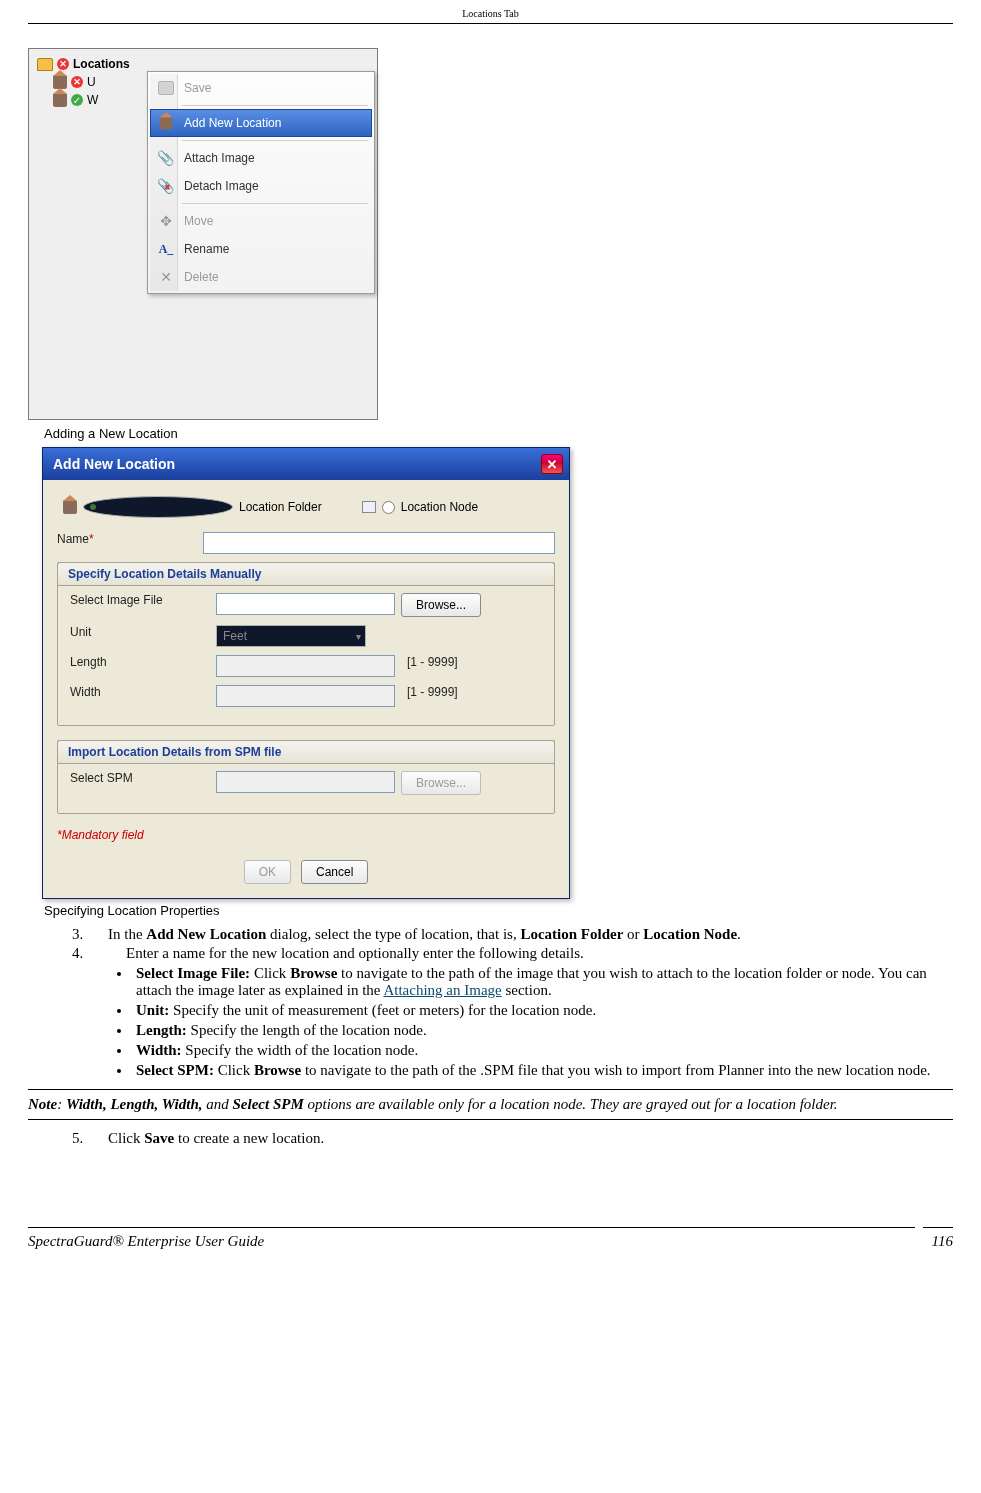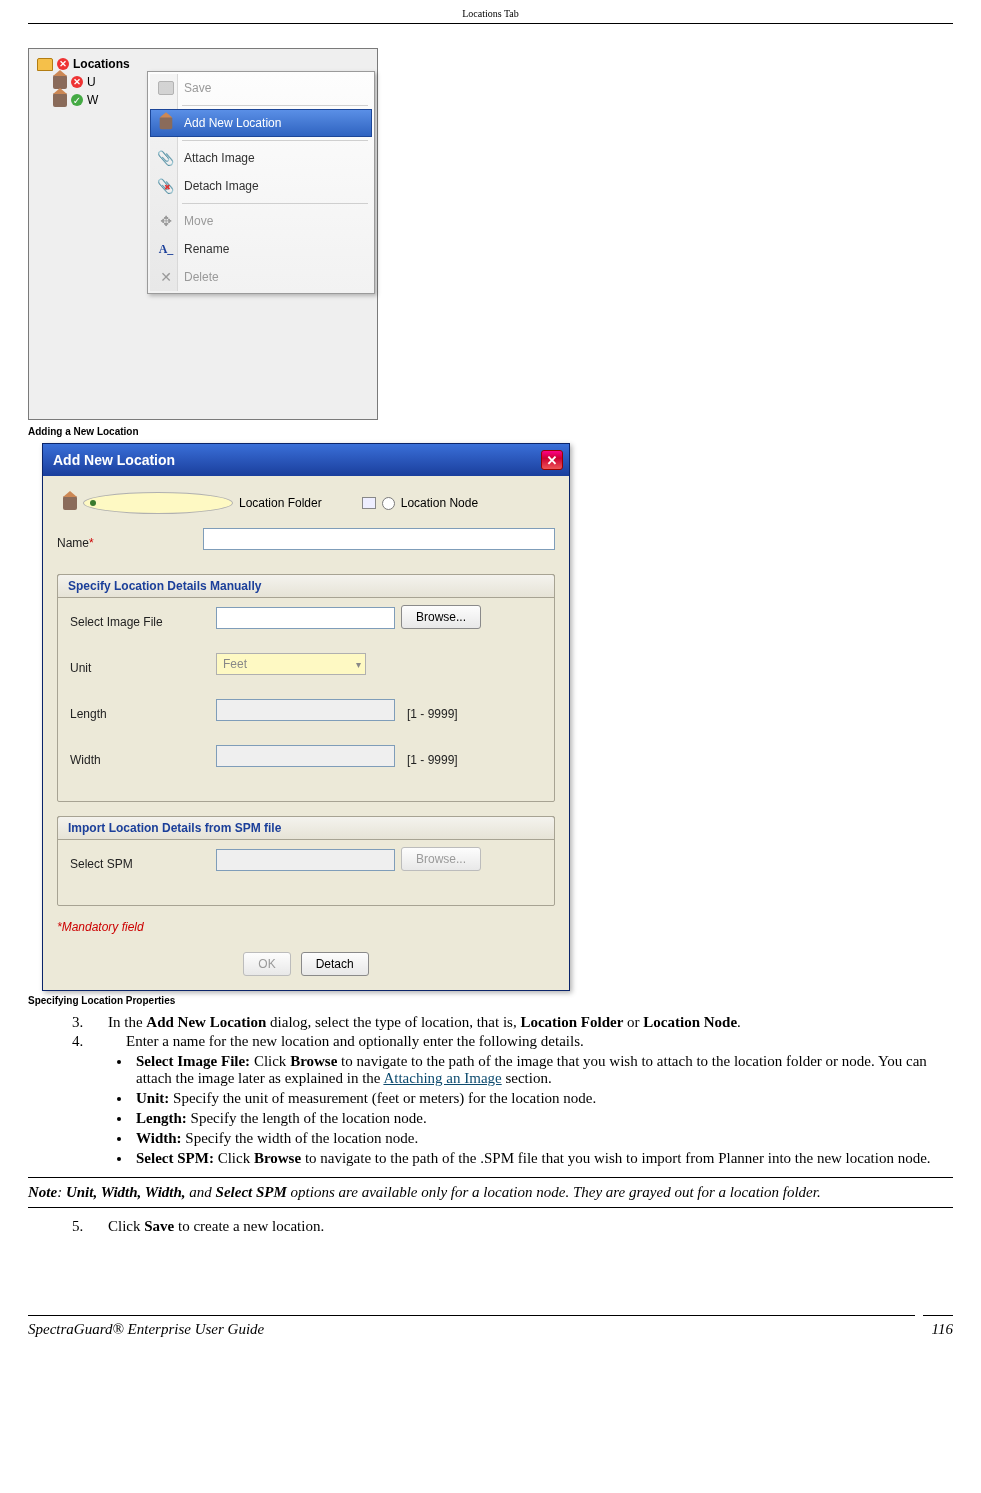--- a/index.html
+++ b/index.html
@@ -75,23 +75,23 @@
   .ic-clip-x::after{content:"✖";position:absolute;font-size:8px;color:#d33;left:6px;top:5px;}
   .ic-move{font-size:14px;color:#999;}
   .ic-rename{font-weight:bold;color:#1b3f9a;font-family:Georgia,serif;}
   .ic-del{font-size:14px;color:#999;}
   .ic-reset{width:14px;height:12px;border:1px solid #888;border-radius:2px;background:#fff;display:inline-block;}
 
   .shot1-spacer { height: 310px; }
 
   .caption {
     font-family: Verdana, Geneva, sans-serif;
-    font-size: 10px;
-    font-weight: bold;
-    margin: 4px 0 6px 28px;
+    font-size: 13px;
+    font-weight: normal;
+    margin: 4px 0 6px 44px;
   }
 
   
   .dlg {
     margin-left: 42px;
     width: 528px;
     border: 1px solid #0a246a;
     font-family: Tahoma, Geneva, sans-serif;
     font-size: 12px;
     background: #ece9d8;
@@ -105,27 +105,27 @@
     padding: 6px 6px 6px 10px;
     display:flex; justify-content:space-between; align-items:center;
   }
   .dlg-close { width:22px;height:20px;background:linear-gradient(#f08,#c03 40%,#e55);border:1px solid #900;border-radius:3px;display:flex;align-items:center;justify-content:center;color:#fff;font-weight:bold;font-size:13px;}
   .dlg-body { padding: 12px 14px 14px; background:#ece9d8;}
   .type-row { display:flex; gap:40px; padding: 4px 6px 14px;}
   .type-opt { display:flex; align-items:center; gap:6px;}
   .radio { width:13px;height:13px;border:1px solid #7a7a7a;border-radius:50%;background:#fff;display:inline-flex;align-items:center;justify-content:center;}
   .radio.sel::after{content:"";width:6px;height:6px;border-radius:50%;background:#3a7b2e;}
   .map-ico{width:14px;height:12px;border:1px solid #888;background:#eef;display:inline-block;}
-  .form-row { display:flex; align-items:flex-end; margin-bottom:24px; gap:6px;}
+  .form-row { display:flex; align-items:flex-start; margin-bottom:8px; gap:6px;}
   .form-row .flabel { width:140px; color:#222;}
   .req { color:#c00;}
   .txt { flex:1; height:22px; border:1px solid #7f9db9; background:#fff;}
   .fieldset { border:1px solid #a7a393; border-radius:2px; margin:8px 0 14px; padding:30px 12px 10px; position:relative;}
   .fieldset .legend { position:absolute; top:-1px; left:-1px; right:-1px; background:linear-gradient(#f4f3ee,#e6e3d6); border:1px solid #a7a393; border-radius:3px 3px 0 0; padding:4px 10px; font-weight:bold; color:#1b3f9a;}
-  .sel {width:150px;height:22px;border:1px solid #b0b0b0;background:#fef9c3;color:#888;display:flex;align-items:center;justify-content:space-between;padding:0 4px 0 6px;}
+  .sel {width:150px;height:22px;border:1px solid #b0b0b0;background:#0f172a;color:#888;display:flex;align-items:center;justify-content:space-between;padding:0 4px 0 6px;}
   .sel .arr{font-size:10px;color:#888;}
   .btn { height:24px; padding:0 14px; border:1px solid #8a8a8a; background:linear-gradient(#fdfdfd,#e8e8e8); border-radius:3px; font-family:inherit; font-size:12px; display:inline-flex; align-items:center;}
   .btn.dis { color:#9a9a9a; border-color:#bcbcbc;}
   .hint { color:#222; padding-left:6px;}
   .mand { color:#c00; font-style:italic; margin:6px 0 18px;}
   .btnrow { display:flex; justify-content:center; gap:10px;}
 
   
   .body-text { margin: 8px 28px 0 28px; }
   .ol-item { display:flex; margin: 2px 0 2px 44px;}
@@ -276,21 +276,21 @@
       </div>
     </div>
 
     <div class="mand">*Mandatory field</div>
 
     <div class="btnrow">
       <button class="btn dis" disabled="">
           <span>OK</span>
         </button>
       <button class="btn">
-          <span>Detach</span>
+          <span>Cancel</span>
         </button>
     </div>
   </div>
 </div>
 
 <div class="caption">Specifying Location Properties</div>
 
 <div class="body-text">
   <div class="ol-item">
     <span class="ol-num">3.</span>
@@ -315,21 +315,21 @@
     <li>
       <span class="b">Width:</span><span> Specify the width of the location node.</span>
     </li>
     <li>
       <span class="b">Select SPM:</span><span> Click </span><span class="b">Browse</span><span> to navigate to the path of the .SPM file that you wish to import from Planner into the new location node.</span>
     </li>
   </ul>
 </div>
 
 <div class="note">
-  <span class="nb">Note</span><span>: </span><span class="nb">Unit, Width, Width,</span><span> and </span><span class="nb">Select SPM</span><span> options are available only for a location node. They are grayed out for a location folder.</span>
+  <span class="nb">Note</span><span>: </span><span class="nb">Width, Length, Width,</span><span> and </span><span class="nb">Select SPM</span><span> options are available only for a location node. They are grayed out for a location folder.</span>
 </div>
 
 <div class="body-text">
   <div class="ol-item">
     <span class="ol-num">5.</span>
     <span><span>Click </span><span class="b">Save</span><span> to create a new location.</span></span>
   </div>
 </div>
 
 <div class="footer">

